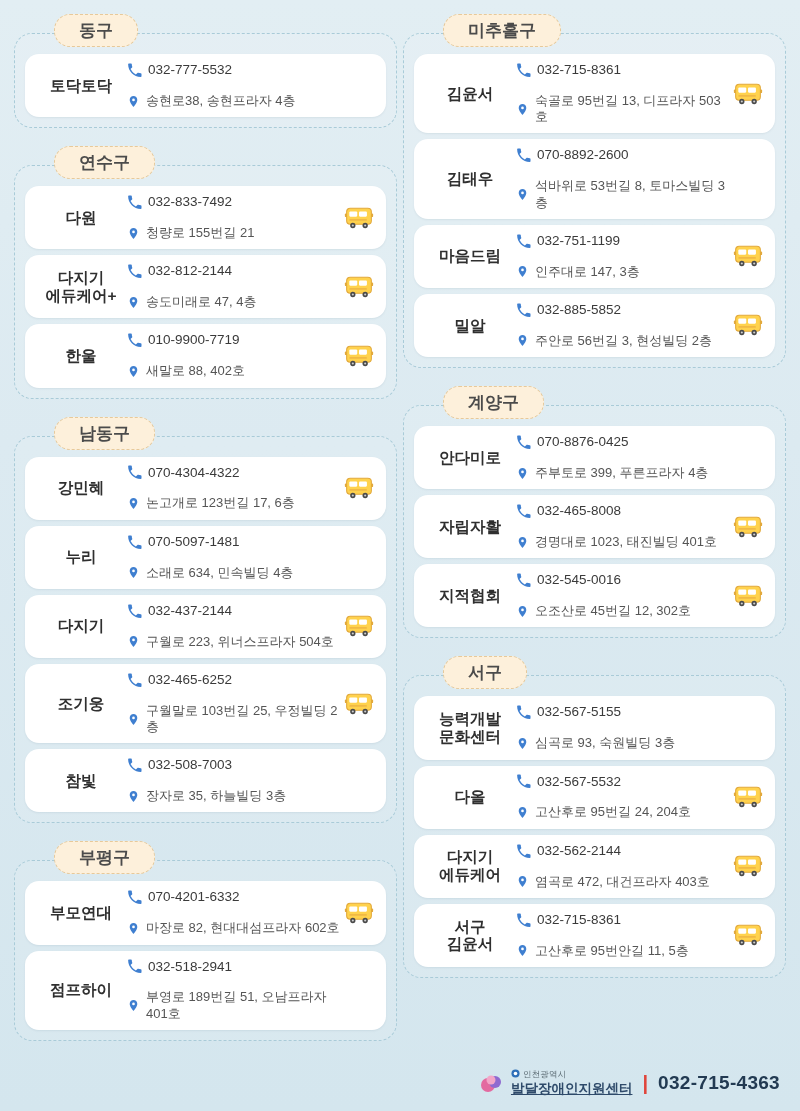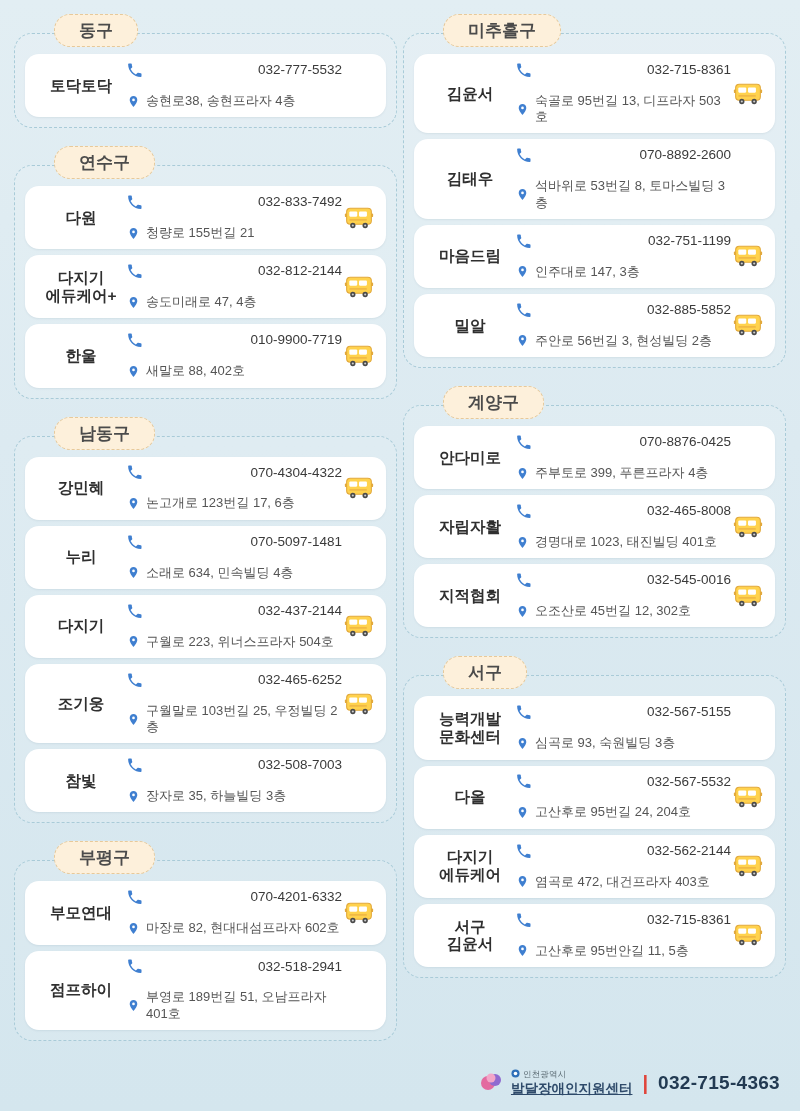--- a/index.html
+++ b/index.html
@@ -67,37 +67,37 @@
     line-height: 1.15;
     white-space: pre-line;
   }
   .ent-info { flex: 1 1 auto; min-width: 0; }
   .row {
     display: flex;
     align-items: center;
     gap: 6px;
     line-height: 1.25;
   }
-  .row.phone { font-size: 13.5px; color: #3a3a3a; font-weight: 500; justify-content: space-between; }
+  .row.phone { font-size: 13.5px; color: #3a3a3a; font-weight: 500; }
   .row.addr  { font-size: 13px; color: #555; margin-top: 14px; }
   .ico { flex: 0 0 auto; display: inline-flex; align-items: center; justify-content: center; }
   .ico svg { display: block; }
   .bus { flex: 0 0 34px; width: 34px; display: flex; justify-content: center; align-items: center; }
   .bus.empty { visibility: hidden; }
 
   
   .footer {
     display: flex;
     align-items: center;
     justify-content: flex-end;
     gap: 8px;
     margin-top: auto;
     padding: 6px 6px 4px 0;
   }
-  .f-logo { display: flex; align-items: flex-start; gap: 6px; }
+  .f-logo { display: flex; align-items: flex-end; gap: 6px; }
   .f-mark { width: 26px; height: 26px; }
   .f-texts { line-height: 1.05; }
   .f-sub { font-size: 8.5px; color: #5a6a72; letter-spacing: .2px; display:flex; align-items:center; gap:3px; }
   .f-main { font-size: 13.5px; font-weight: bold; color: #2e4a6a; text-decoration: underline; }
   .f-bar { color: #e0453c; font-weight: bold; font-size: 20px; margin: 0 2px; }
   .f-tel { font-size: 19px; font-weight: bold; color: #223a52; letter-spacing: .3px; }
 </style>
 </head>
 <body>
 

